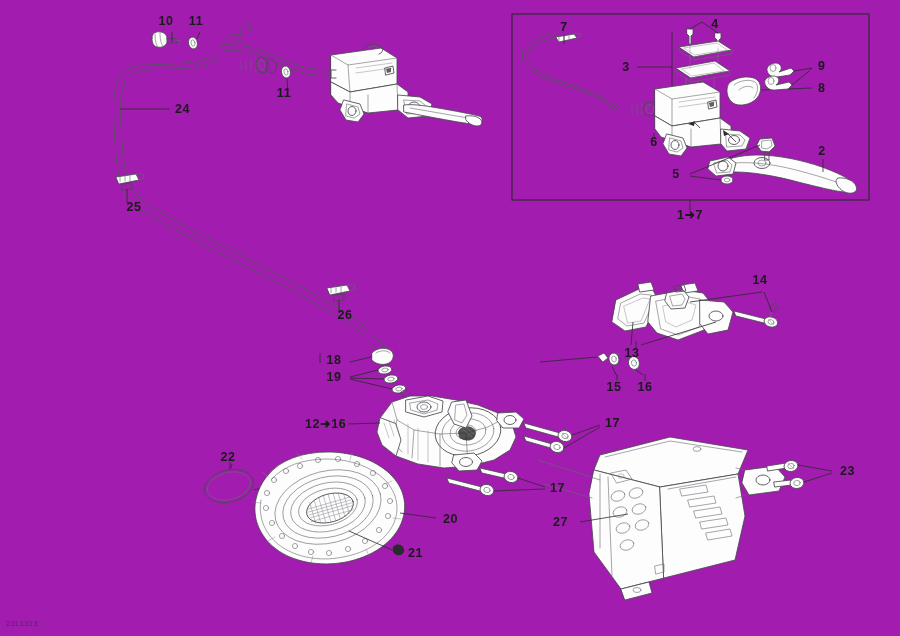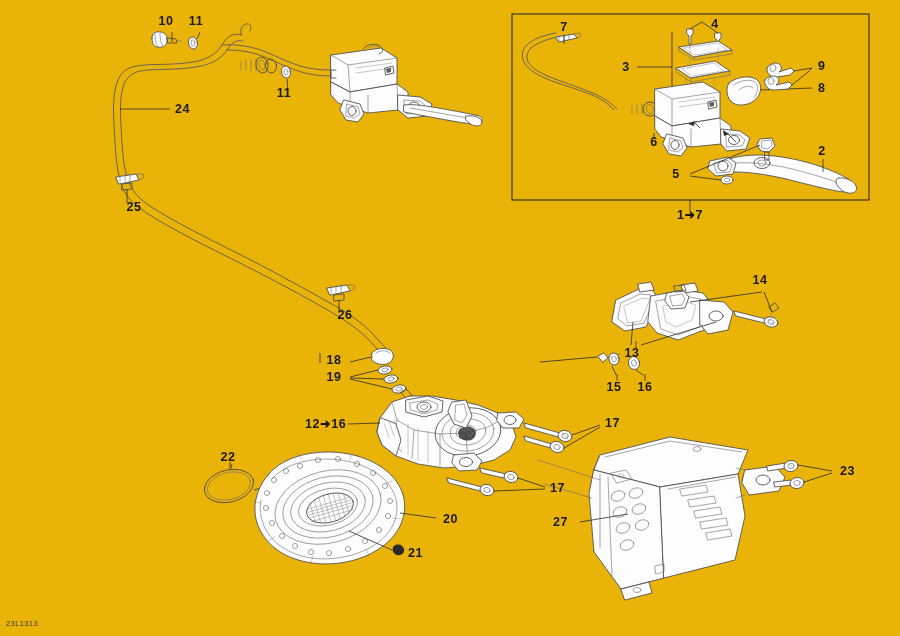--- a/index.html
+++ b/index.html
@@ -8,21 +8,21 @@
     padding: 0;
     background: #ffffff;
   }
   body {
     font-family: "Liberation Sans", sans-serif;
   }
   #sheet {
     position: relative;
     width: 900px;
     height: 636px;
-    background: #eab308;
+    background: #a21caf;
     overflow: hidden;
     text-align: center;
   }
   #sheet svg {
     position: absolute;
     left: 0;
     top: 0;
   }
   .lbl {
     font-family: "Liberation Sans", sans-serif;

